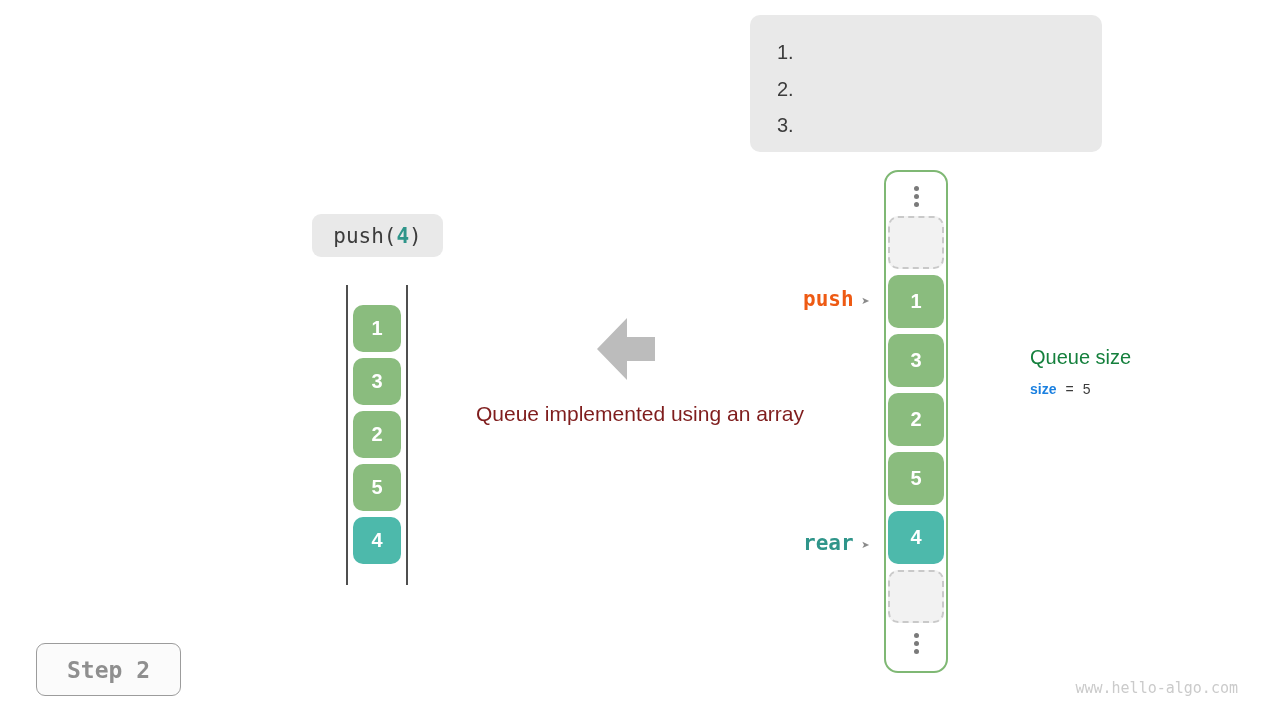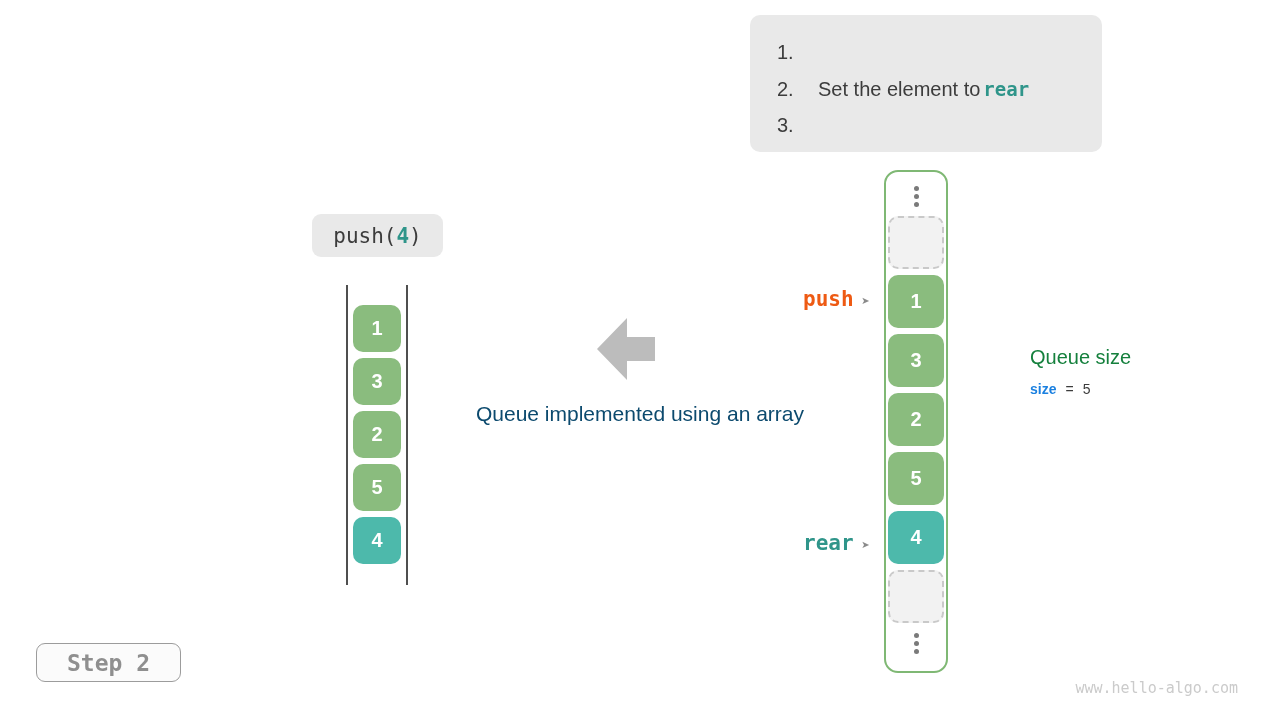--- a/index.html
+++ b/index.html
@@ -40,21 +40,21 @@
     display: flex; align-items: center; justify-content: center;
     color: #ffffff; font-weight: bold; font-size: 20px;
   }
   .cell[data-color="green"] { background: #8abc7e; }
   .cell[data-color="teal"]  { background: #4db9ab; }
 
   
   .big-arrow { position: absolute; left: 597px; top: 318px; }
   .caption {
     position: absolute; left: 440px; top: 402px; width: 400px;
-    text-align: center; font-size: 21px; color: #0c4a6e;
+    text-align: center; font-size: 21px; color: #7f1d1d;
   }
 
   
   .queue-box {
     position: absolute; left: 884px; top: 170px; width: 64px; height: 503px;
     border: 2px solid #7fb874; border-radius: 14px; background: #ffffff;
     display: flex; flex-direction: column; align-items: center; gap: 6px; padding-top: 10px;
   }
   .qcell {
     width: 56px; height: 53px; border-radius: 10px; flex: 0 0 53px;
@@ -78,42 +78,41 @@
 
   
   .size-panel { position: absolute; left: 1030px; top: 344px; }
   .size-title { font-size: 20px; color: #15803d; line-height: 26px; }
   .size-expr { margin-top: 11px; font-family: Liberation Sans, sans-serif; font-size: 14px; color: #3c3c3c; }
   .size-expr .var { color: #1b80e0; font-weight: bold; }
   .size-expr .eq { margin: 0 9px; }
 
   
   .step-box {
-    position: absolute; left: 36px; top: 643px; width: 145px; height: 39px;
+    position: absolute; left: 36px; top: 643px; width: 145px; height: 53px;
     border: 1.5px solid #9c9c9c; border-radius: 9px; background: #fbfbfb;
     display: flex; align-items: center; justify-content: center;
     font-family: "DejaVu Sans Mono", monospace; font-weight: bold; font-size: 23px; color: #8f8f8f;
   }
 
   
   .watermark {
     position: absolute; right: 42px; top: 679px;
     font-family: "DejaVu Sans Mono", monospace; font-size: 15px; color: #cbcbcb;
   }
 </style>
 </head>
 <body>
 
 <div class="instructions">
   <div class="instr-line">
     <span class="instr-num">1.</span>
   </div>
   <div class="instr-line">
     <span class="instr-num">2.</span>
-    <span><span>Set the element to</span><span class="code" data-color="teal">rear</span><span></span></span>
   </div>
   <div class="instr-line">
     <span class="instr-num">3.</span>
   </div>
 </div>
 
 <div class="op-chip">
   <span>push(</span>
     <span class="arg">4</span>
     <span>)</span>

